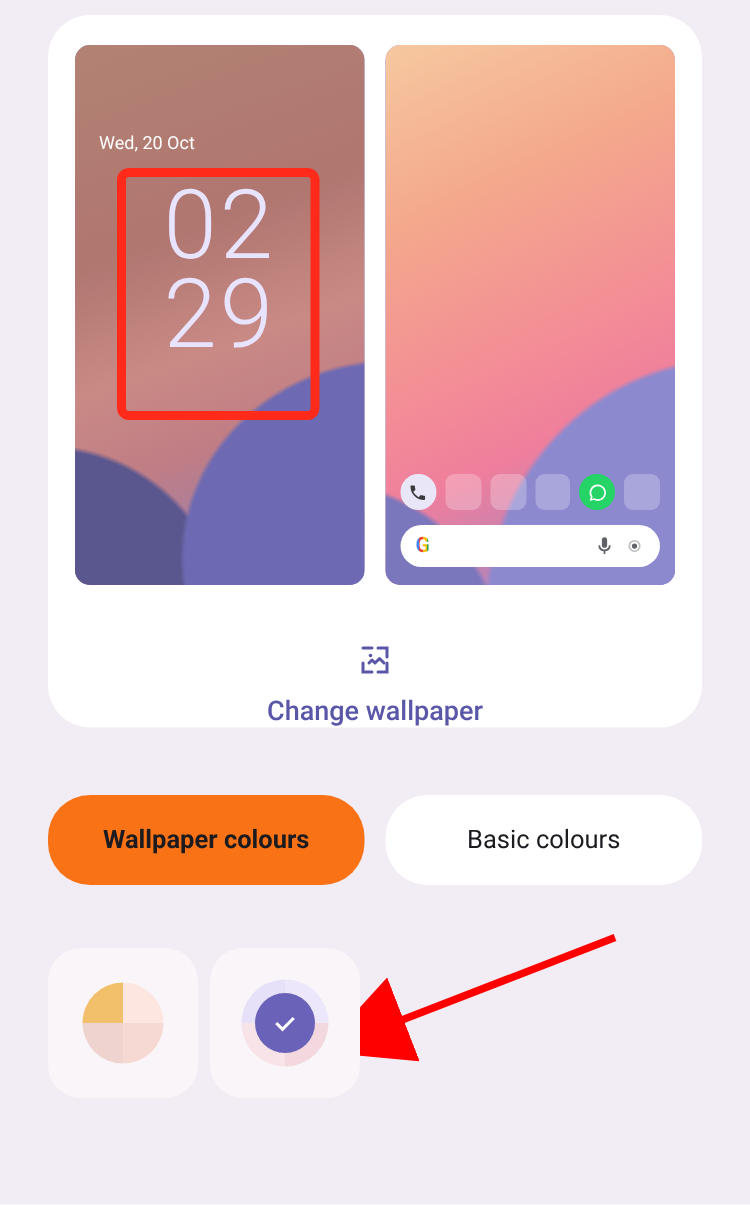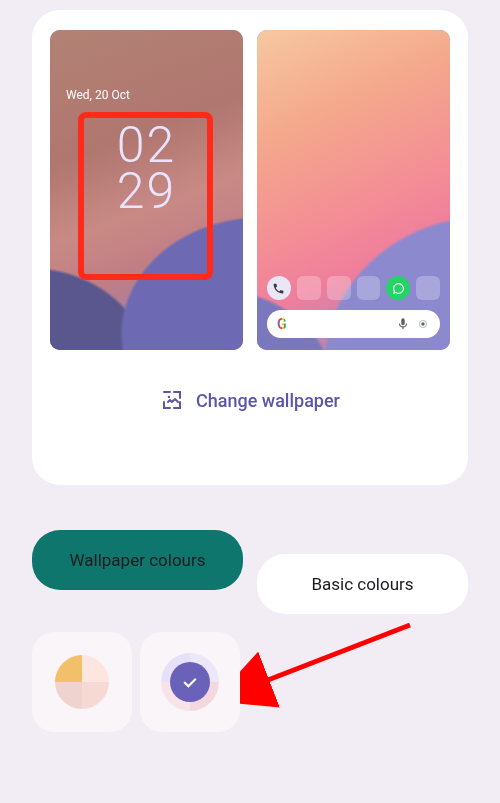--- a/index.html
+++ b/index.html
@@ -24,21 +24,21 @@
   }
 
   .previews {
     display: flex;
     gap: 14px;
     justify-content: center;
   }
 
   .phone {
     width: 193px;
-    height: 320px;
+    height: 360px;
     border-radius: 10px;
     overflow: hidden;
     position: relative;
     background: #8682c5;
   }
   
   
   .lock-bg {
     position:absolute; inset:0;
     background:
@@ -61,21 +61,21 @@
     color: #fff;
     font-size: 12px;
     font-weight: 400;
   }
   .lock-clock {
     position: absolute;
     top: 92px;
     left: 50%;
     transform: translateX(-50%);
     color: #e8e4ff;
-    font-size: 50px;
+    font-size: 64px;
     line-height: 0.92;
     font-weight: 300;
     text-align: center;
     letter-spacing: 2px;
   }
   .red-box {
     position: absolute;
     top: 82px;
     left: 28px;
     width: 135px;
@@ -135,20 +135,21 @@
 
   .change-wp {
     display: flex;
     align-items: center;
     justify-content: center;
     gap: 12px;
     margin-top: 38px;
     color: #5a56a8;
     font-size: 18px;
     font-weight: 500;
+    flex-direction: column;
   }
   .change-wp svg { width: 24px; height: 24px; fill: none; stroke: #5a56a8; stroke-width: 2; }
 
   .chips {
     position: absolute;
     left: 32px;
     top: 530px;
     width: 436px;
     display: flex;
     gap: 14px;
@@ -156,22 +157,22 @@
   .chip {
     flex: 1;
     height: 60px;
     border-radius: 28px;
     display: flex;
     align-items: center;
     justify-content: center;
     font-size: 17px;
     color: #1c1b1f;
   }
-  .chip-active { background: #0f766e; font-weight: 400; }
-  .chip-inactive { background: #ffffff; font-weight: 400; margin-top: 24px; }
+  .chip-active { background: #f97316; font-weight: 700; }
+  .chip-inactive { background: #ffffff; font-weight: 400; }
 
   .swatches {
     position: absolute;
     left: 32px;
     top: 632px;
     display: flex;
     gap: 8px;
   }
   .swatch {
     width: 100px;

